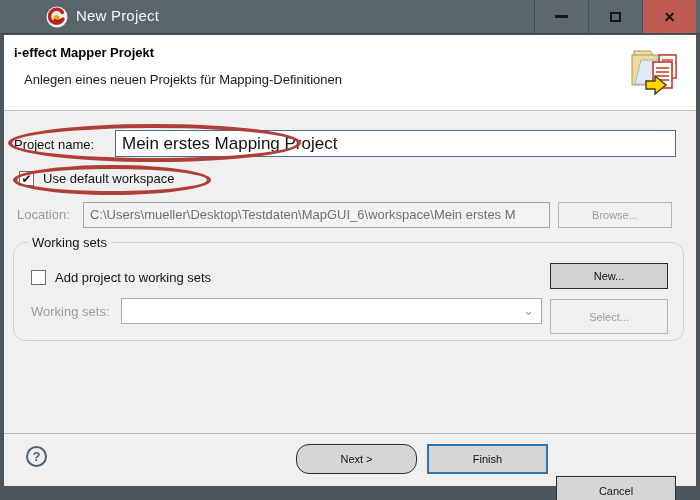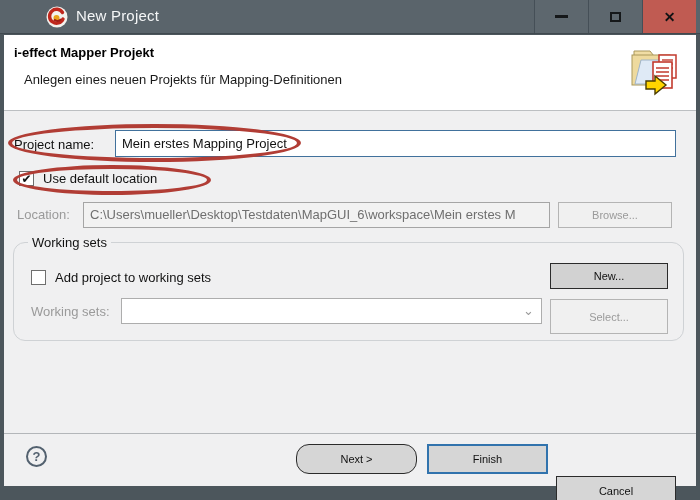--- a/index.html
+++ b/index.html
@@ -24,21 +24,21 @@
   .header { position:absolute; left:4px; top:35px; width:692px; height:76px; background:#ffffff; border-bottom:1px solid #bcbfc2; }
   .header-title { position:absolute; left:10px; top:10px; font-weight:bold; font-size:13px; color:#000; }
   .header-subtitle { position:absolute; left:20px; top:37px; font-size:13px; color:#1a1a1a; }
   .wizard-icon { position:absolute; right:6px; top:8px; width:64px; height:60px; }
 
   
   .dialog-body { position:absolute; left:4px; top:111px; width:692px; height:375px; background:#f0f0f1; }
 
   .field-label { position:absolute; white-space:nowrap; }
   .lbl-project { left:10px; top:26px; color:#111; }
-  .input-project { position:absolute; left:111px; top:19px; width:561px; height:27px; background:#fff; border:1px solid #41719c; font-family:"Liberation Sans",sans-serif; font-size:13px; padding:0 6px; color:#111; outline:none; }
+  .input-project { position:absolute; left:111px; top:19px; width:561px; height:27px; background:#fff; border:1px solid #41719c; font-family:"Liberation Sans",sans-serif; font-size:17px; padding:0 6px; color:#111; outline:none; }
 
   .checkbox { position:absolute; width:15px; height:15px; background:#fff; border:1px solid #6e6e6e; display:flex; align-items:center; justify-content:center; font-size:12px; line-height:1; color:#111; cursor:default; }
   .cb-default { left:15px; top:60px; }
   .cb-label-default { left:39px; top:60px; color:#111; }
 
   .lbl-location { left:13px; top:96px; color:#9a9a9a; }
   .input-location { position:absolute; left:79px; top:91px; width:467px; height:26px; background:#f2f2f2; border:1px solid #a5a5a5; color:#6f6f6f; font-size:13px; line-height:24px; padding:0 6px; white-space:nowrap; overflow:hidden; }
 
   .btn { position:absolute; display:flex; align-items:center; justify-content:center; font-family:"Liberation Sans",sans-serif; font-size:11px; color:#111; background:#d6d6d6; border:1px solid #2b2b2b; cursor:default; }
   .btn.dis { background:#f0f0f0; border:1px solid #b4b4b4; color:#9a9a9a; }
@@ -114,21 +114,21 @@
   </div>
 
   <div class="dialog-body">
 
     <span class="field-label lbl-project">Project name:</span>
     <input class="input-project" type="text" value="Mein erstes Mapping Project" style="">
 
     <div class="checkbox cb-default">
       <span>✔</span>
     </div>
-    <span class="field-label cb-label-default">Use default location</span>
+    <span class="field-label cb-label-default">Use default workspace</span>
 
     <span class="field-label lbl-location">Location:</span>
     <div class="input-location">C:\Users\mueller\Desktop\Testdaten\MapGUI_6\workspace\Mein erstes M</div>
     <div class="btn dis btn-browse">Browse...</div>
 
     <div class="group">
       <span class="group-label">Working sets</span>
 
       <div class="checkbox cb-add"></div>
       <span class="field-label cb-label-add">Add project to working sets</span>

